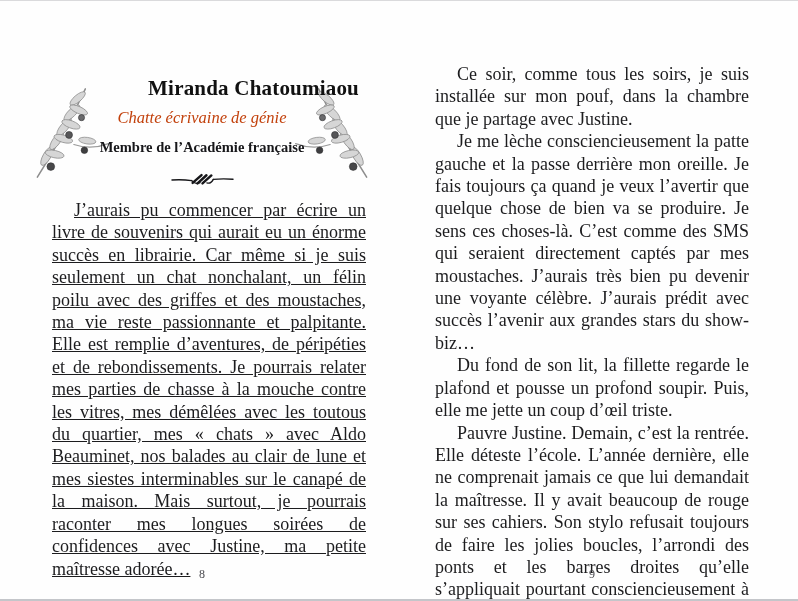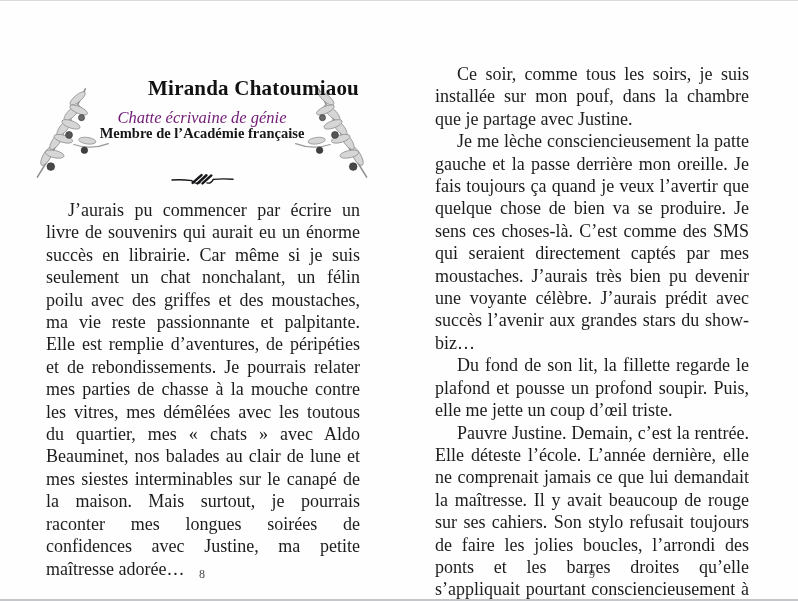--- a/index.html
+++ b/index.html
@@ -21,39 +21,39 @@
 
   
   .chapter-title{
     position:absolute;left:45px;width:314px;top:76px;
     text-align:right;font-size:21px;font-weight:bold;
     letter-spacing:.2px;line-height:1.1;color:#111;
   }
   .chapter-subtitle{
     position:absolute;left:45px;width:314px;top:107px;
     text-align:center;font-size:16.5px;font-style:italic;
-    line-height:1.2;color:#701a75;
+    line-height:1.2;color:#c2410c;
   }
   .chapter-affiliation{
-    position:absolute;left:45px;width:314px;top:124px;
+    position:absolute;left:45px;width:314px;top:138px;
     text-align:center;font-size:14.5px;font-weight:bold;
     line-height:1.2;color:#17171a;
   }
   .branch{position:absolute;top:84px;}
   .branch-l{left:31px;}
   .branch-r{left:295px;transform:scaleX(-1);}
   .divider{position:absolute;left:45px;width:314px;top:171px;text-align:center;}
 
   
   .body{
     position:absolute;width:314px;
     font-size:18px;line-height:22.4px;
     text-align:justify;
   }
-  .body-left{left:46px;top:198px;}
+  .body-left{left:52px;top:198px;text-decoration:underline;}
   .body-right{left:36px;top:62px;}
   .body p{margin:0;text-indent:22px;}
 
   .pagenum{
     position:absolute;width:314px;top:566px;
     text-align:center;font-size:12px;line-height:14px;color:#4b4b50;
   }
   .pagenum-left{left:45px;}
   .pagenum-right{left:36px;}
 </style>

